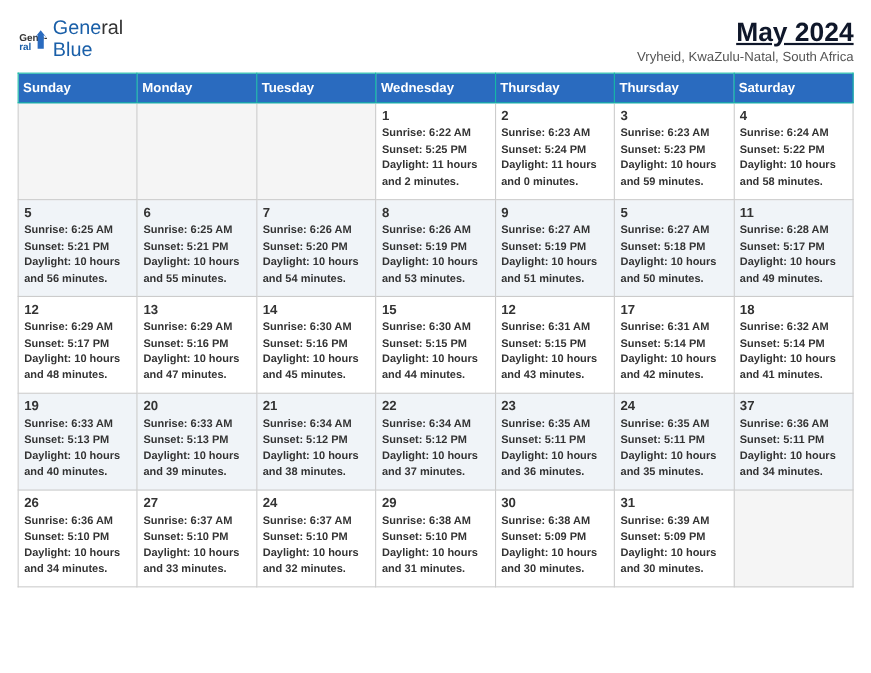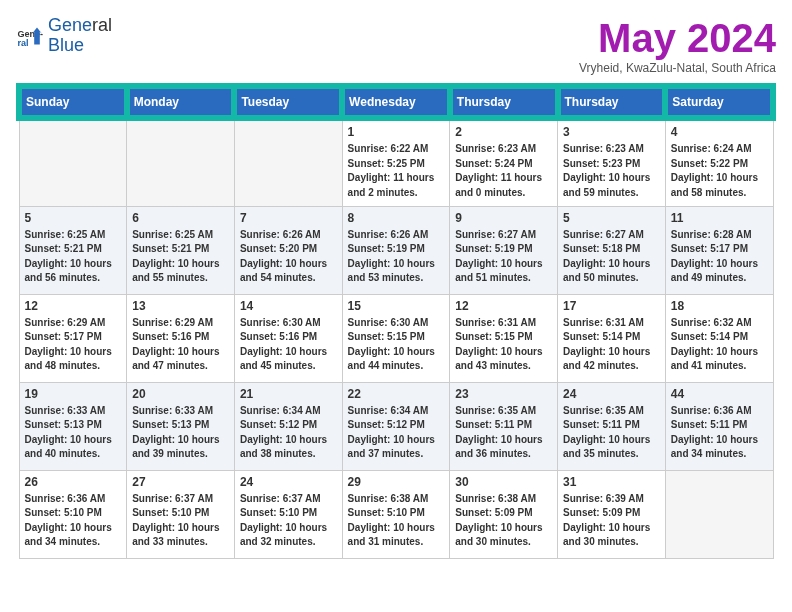--- a/index.html
+++ b/index.html
@@ -31,40 +31,41 @@
       color: #1a5fa8;
     }
     .logo-icon {
       width: 28px;
       height: 28px;
     }
     .title-area {
       text-align: right;
     }
     .month-title {
-      font-size: 40px;
-      font-weight: bold;
-      color: #a21caf;
+      font-size: 24px;
+      font-weight: bold;
+      color: #0f172a;
+      text-decoration: underline;
     }
     .location-title {
       font-size: 12px;
       color: #555;
     }
     .calendar {
       width: 100%;
       border-collapse: collapse;
     }
     .calendar th {
       background-color: #2a6bbf;
       color: #fff;
       font-size: 12px;
       font-weight: bold;
       padding: 6px 4px;
       text-align: left;
-      border: 6px solid #14b8a6;
+      border: 1px solid #14b8a6;
     }
     .calendar td {
       vertical-align: top;
       border: 1px solid #ccc;
       padding: 4px 5px;
       width: calc(100% / 7);
       height: 88px;
       background: #fff;
       font-size: 10.5px;
       color: #333;
@@ -227,21 +228,21 @@
         </td>
         <td>
           <span class="day-number">23</span>
           <div class="day-info">Sunrise: 6:35 AM<br>Sunset: 5:11 PM<br>Daylight: 10 hours<br>and 36 minutes.</div>
         </td>
         <td>
           <span class="day-number">24</span>
           <div class="day-info">Sunrise: 6:35 AM<br>Sunset: 5:11 PM<br>Daylight: 10 hours<br>and 35 minutes.</div>
         </td>
         <td>
-          <span class="day-number">44</span>
+          <span class="day-number">37</span>
           <div class="day-info">Sunrise: 6:36 AM<br>Sunset: 5:11 PM<br>Daylight: 10 hours<br>and 34 minutes.</div>
         </td>
       </tr>
       <tr>
         <td>
           <span class="day-number">26</span>
           <div class="day-info">Sunrise: 6:36 AM<br>Sunset: 5:10 PM<br>Daylight: 10 hours<br>and 34 minutes.</div>
         </td>
         <td>
           <span class="day-number">27</span>

